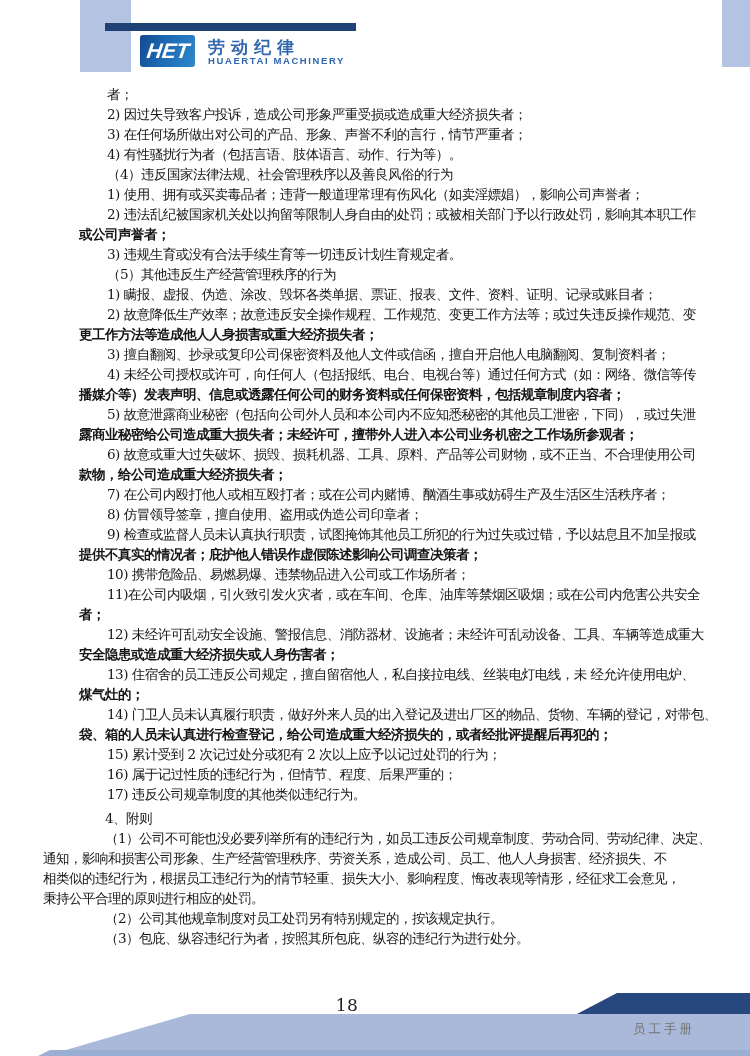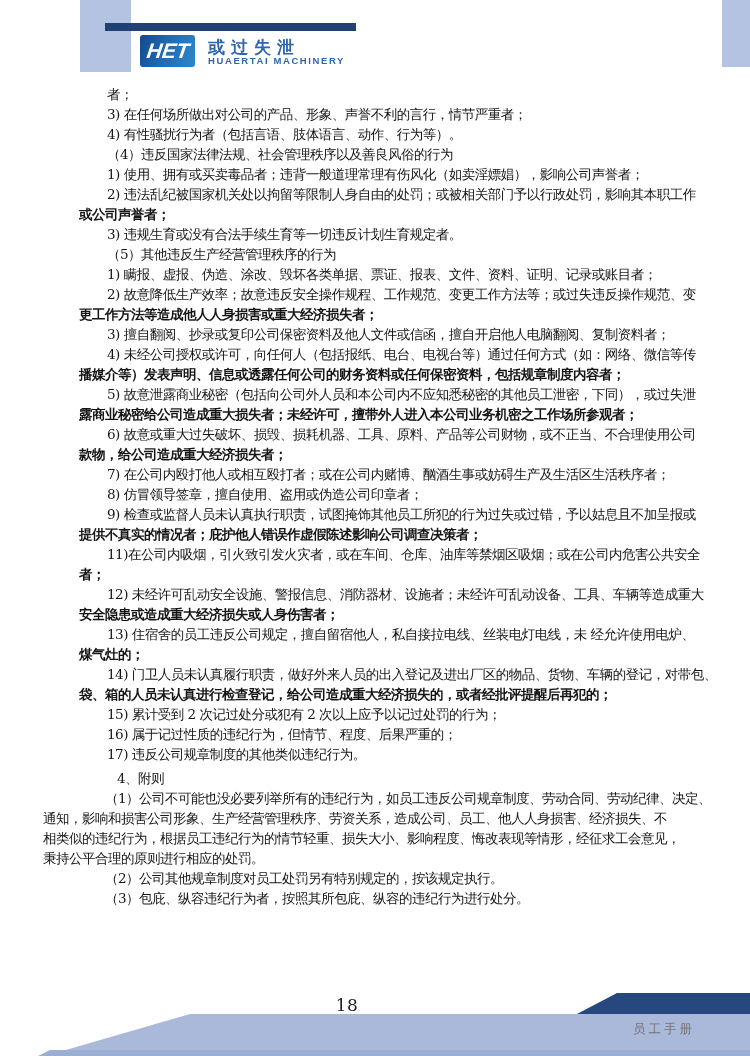--- a/index.html
+++ b/index.html
@@ -31,21 +31,21 @@
   
   #body-lines{position:absolute;left:0;top:84px;width:750px;}
   .line{
     height:20px;line-height:20px;font-size:13.5px;letter-spacing:-0.5px;color:#151515;
     white-space:nowrap;
   }
   .line.num{padding-left:107px;}
   .line.cont{padding-left:79px;font-weight:bold;}
   .line.para{padding-left:43px;}
   .line.section{padding-left:105px;}
-  .line.gap-before{margin-top:4px;margin-left:12px;}
+  .line.gap-before{margin-top:4px;}
   
   .page-number{
     position:absolute;left:0;top:995px;width:694px;text-align:center;
     font-size:17px;color:#222222;letter-spacing:0.5px;
   }
   .foot-dark{
     position:absolute;left:575px;top:993px;width:175px;height:22px;background:#27487e;
     clip-path:polygon(42px 0,100% 0,100% 100%,0 100%);
   }
   .foot-band{
@@ -65,25 +65,26 @@
 <body>
 
 <div id="page">
 
   <div class="hdr-left-block"></div>
   <div class="hdr-right-block"></div>
   <div class="hdr-bar"></div>
   <div class="logo-box">
     <span>HET</span>
   </div>
-  <div class="company-cn">或过失泄</div>
+  <div class="company-cn">劳动纪律</div>
   <div class="company-en">HUAERTAI MACHINERY</div>
 
   <div id="body-lines">
       <div class="line num">者；</div>
+      <div class="line num">2) 因过失导致客户投诉，造成公司形象严重受损或造成重大经济损失者；</div>
       <div class="line num">3) 在任何场所做出对公司的产品、形象、声誉不利的言行，情节严重者；</div>
       <div class="line num">4) 有性骚扰行为者（包括言语、肢体语言、动作、行为等）。</div>
       <div class="line num">（4）违反国家法律法规、社会管理秩序以及善良风俗的行为</div>
       <div class="line num">1) 使用、拥有或买卖毒品者；违背一般道理常理有伤风化（如卖淫嫖娼），影响公司声誉者；</div>
       <div class="line num">2) 违法乱纪被国家机关处以拘留等限制人身自由的处罚；或被相关部门予以行政处罚，影响其本职工作</div>
       <div class="line cont">或公司声誉者；</div>
       <div class="line num">3) 违规生育或没有合法手续生育等一切违反计划生育规定者。</div>
       <div class="line num">（5）其他违反生产经营管理秩序的行为</div>
       <div class="line num">1) 瞒报、虚报、伪造、涂改、毁坏各类单据、票证、报表、文件、资料、证明、记录或账目者；</div>
       <div class="line num">2) 故意降低生产效率；故意违反安全操作规程、工作规范、变更工作方法等；或过失违反操作规范、变</div>
@@ -92,20 +93,21 @@
       <div class="line num">4) 未经公司授权或许可，向任何人（包括报纸、电台、电视台等）通过任何方式（如：网络、微信等传</div>
       <div class="line cont">播媒介等）发表声明、信息或透露任何公司的财务资料或任何保密资料，包括规章制度内容者；</div>
       <div class="line num">5) 故意泄露商业秘密（包括向公司外人员和本公司内不应知悉秘密的其他员工泄密，下同），或过失泄</div>
       <div class="line cont">露商业秘密给公司造成重大损失者；未经许可，擅带外人进入本公司业务机密之工作场所参观者；</div>
       <div class="line num">6) 故意或重大过失破坏、损毁、损耗机器、工具、原料、产品等公司财物，或不正当、不合理使用公司</div>
       <div class="line cont">款物，给公司造成重大经济损失者；</div>
       <div class="line num">7) 在公司内殴打他人或相互殴打者；或在公司内赌博、酗酒生事或妨碍生产及生活区生活秩序者；</div>
       <div class="line num">8) 仿冒领导签章，擅自使用、盗用或伪造公司印章者；</div>
       <div class="line num">9) 检查或监督人员未认真执行职责，试图掩饰其他员工所犯的行为过失或过错，予以姑息且不加呈报或</div>
       <div class="line cont">提供不真实的情况者；庇护他人错误作虚假陈述影响公司调查决策者；</div>
+      <div class="line num">10) 携带危险品、易燃易爆、违禁物品进入公司或工作场所者；</div>
       <div class="line num">11)在公司内吸烟，引火致引发火灾者，或在车间、仓库、油库等禁烟区吸烟；或在公司内危害公共安全</div>
       <div class="line cont">者；</div>
       <div class="line num">12) 未经许可乱动安全设施、警报信息、消防器材、设施者；未经许可乱动设备、工具、车辆等造成重大</div>
       <div class="line cont">安全隐患或造成重大经济损失或人身伤害者；</div>
       <div class="line num">13) 住宿舍的员工违反公司规定，擅自留宿他人，私自接拉电线、丝装电灯电线，未 经允许使用电炉、</div>
       <div class="line cont">煤气灶的；</div>
       <div class="line num">14) 门卫人员未认真履行职责，做好外来人员的出入登记及进出厂区的物品、货物、车辆的登记，对带包、</div>
       <div class="line cont">袋、箱的人员未认真进行检查登记，给公司造成重大经济损失的，或者经批评提醒后再犯的；</div>
       <div class="line num">15) 累计受到 2 次记过处分或犯有 2 次以上应予以记过处罚的行为；</div>
       <div class="line num">16) 属于记过性质的违纪行为，但情节、程度、后果严重的；</div>

